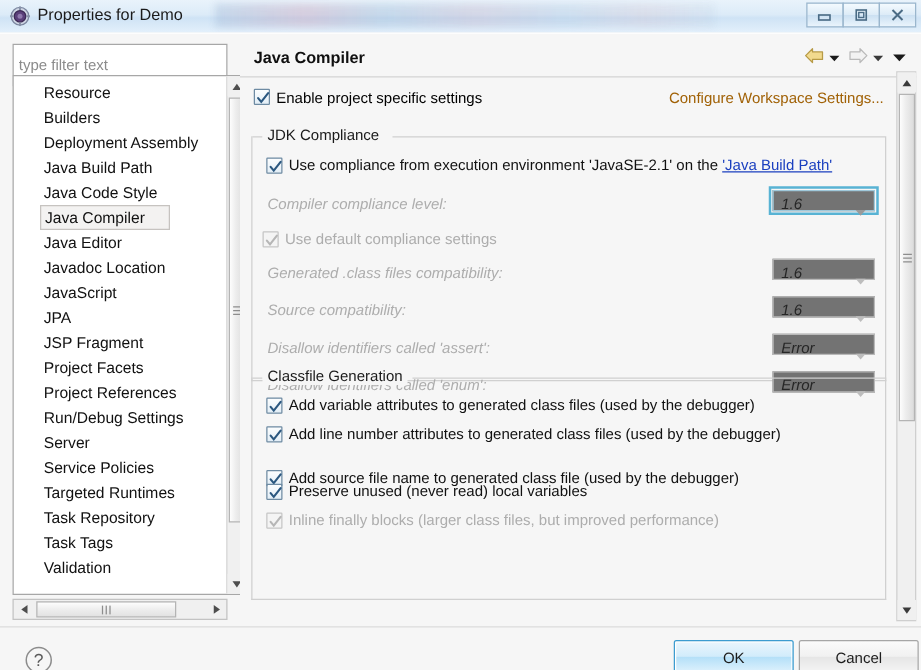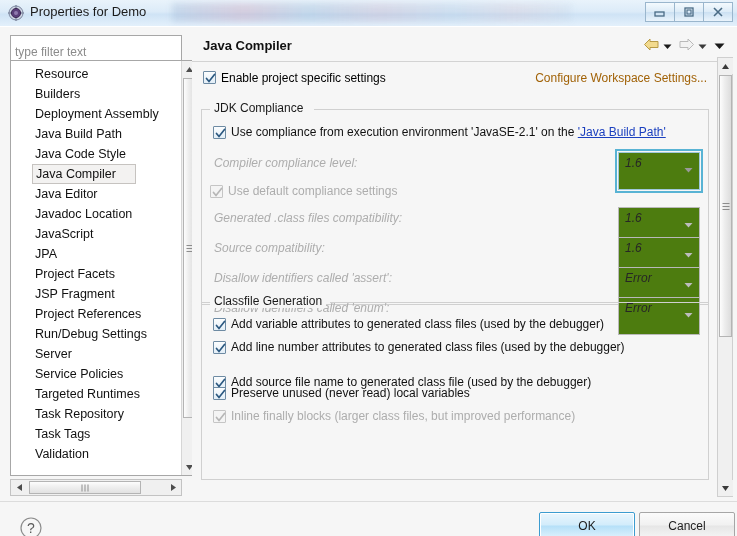--- a/index.html
+++ b/index.html
@@ -323,22 +323,22 @@
   .combo-label {
     position: absolute;
     left: 12px; top: 4px;
     font-size: 12px;
     color: #adadad;
     white-space: nowrap;
   }
   .combo {
     position: absolute;
     right: 8px; top: 0;
-    width: 82px; height: 38px;
-    background: #4d7c0f;
+    width: 82px; height: 17px;
+    background: #737373;
     border: 1px solid #b9b9b9;
     box-sizing: border-box;
   }
   .combo.focused {
     outline: 2px solid #58b3d4;
     outline-offset: 1px;
     border-color: #9fc8da;
   }
   .combo-val {
     position: absolute;
@@ -480,22 +480,22 @@
         <div class="tree-item">Resource</div>
         <div class="tree-item">Builders</div>
         <div class="tree-item">Deployment Assembly</div>
         <div class="tree-item">Java Build Path</div>
         <div class="tree-item">Java Code Style</div>
         <div class="tree-item selected">Java Compiler</div>
         <div class="tree-item">Java Editor</div>
         <div class="tree-item">Javadoc Location</div>
         <div class="tree-item">JavaScript</div>
         <div class="tree-item">JPA</div>
+        <div class="tree-item">JSP Fragment</div>
         <div class="tree-item">Project Facets</div>
-        <div class="tree-item">JSP Fragment</div>
         <div class="tree-item">Project References</div>
         <div class="tree-item">Run/Debug Settings</div>
         <div class="tree-item">Server</div>
         <div class="tree-item">Service Policies</div>
         <div class="tree-item">Targeted Runtimes</div>
         <div class="tree-item">Task Repository</div>
         <div class="tree-item">Task Tags</div>
         <div class="tree-item">Validation</div>
       </div>
 

